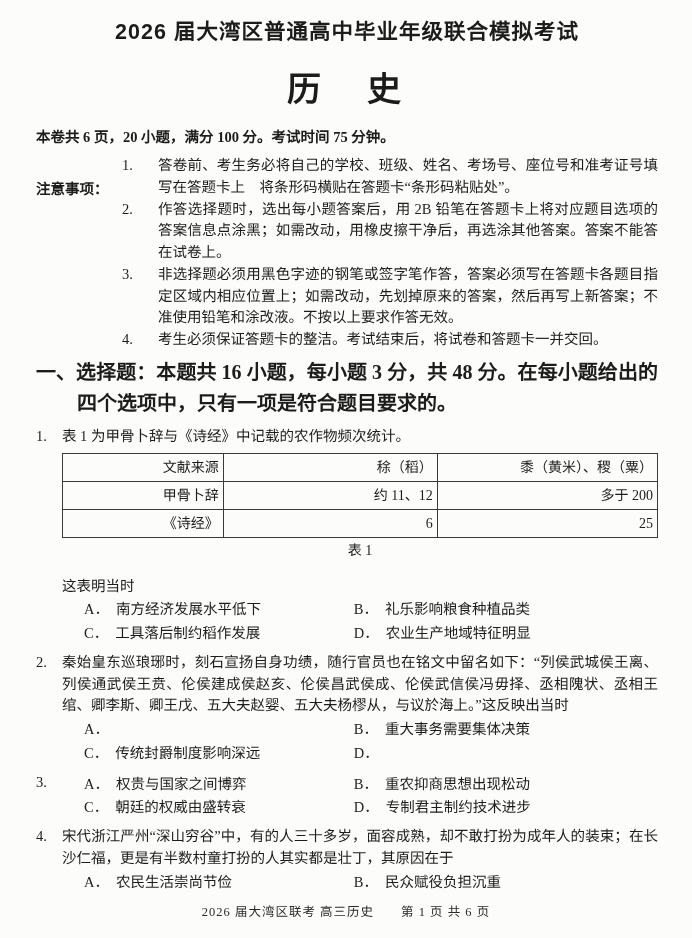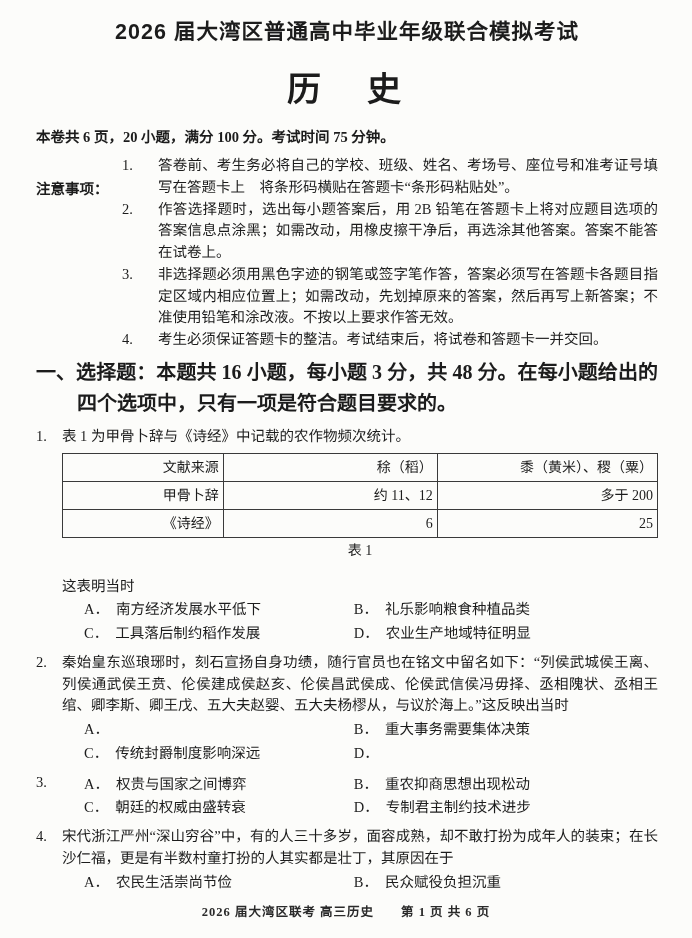--- a/index.html
+++ b/index.html
@@ -61,21 +61,21 @@
   col.c1{width:27%;}col.c2{width:36%;}col.c3{width:37%;}
   .t-caption{text-align:center;font-size:14px;margin:1px 0 15px;}
   .options{
     display:grid;grid-template-columns:47% 1fr;
     padding-left:22px;margin-top:2px;row-gap:2px;
   }
   .opt{display:flex;}
   .opt-letter{flex:none;margin-right:7px;}
   .footer{
     position:absolute;left:0;right:0;bottom:16px;
-    text-align:center;font-size:12.5px;letter-spacing:1px;color:#2a2a2a;font-weight:bold;
+    text-align:center;font-size:12.5px;letter-spacing:1px;color:#2a2a2a;
   }
 </style>
 </head>
 <body>
 
 <div class="page">
 
 
   <div class="exam-title">2026 届大湾区普通高中毕业年级联合模拟考试</div>
   <div class="subject">历　史</div>

